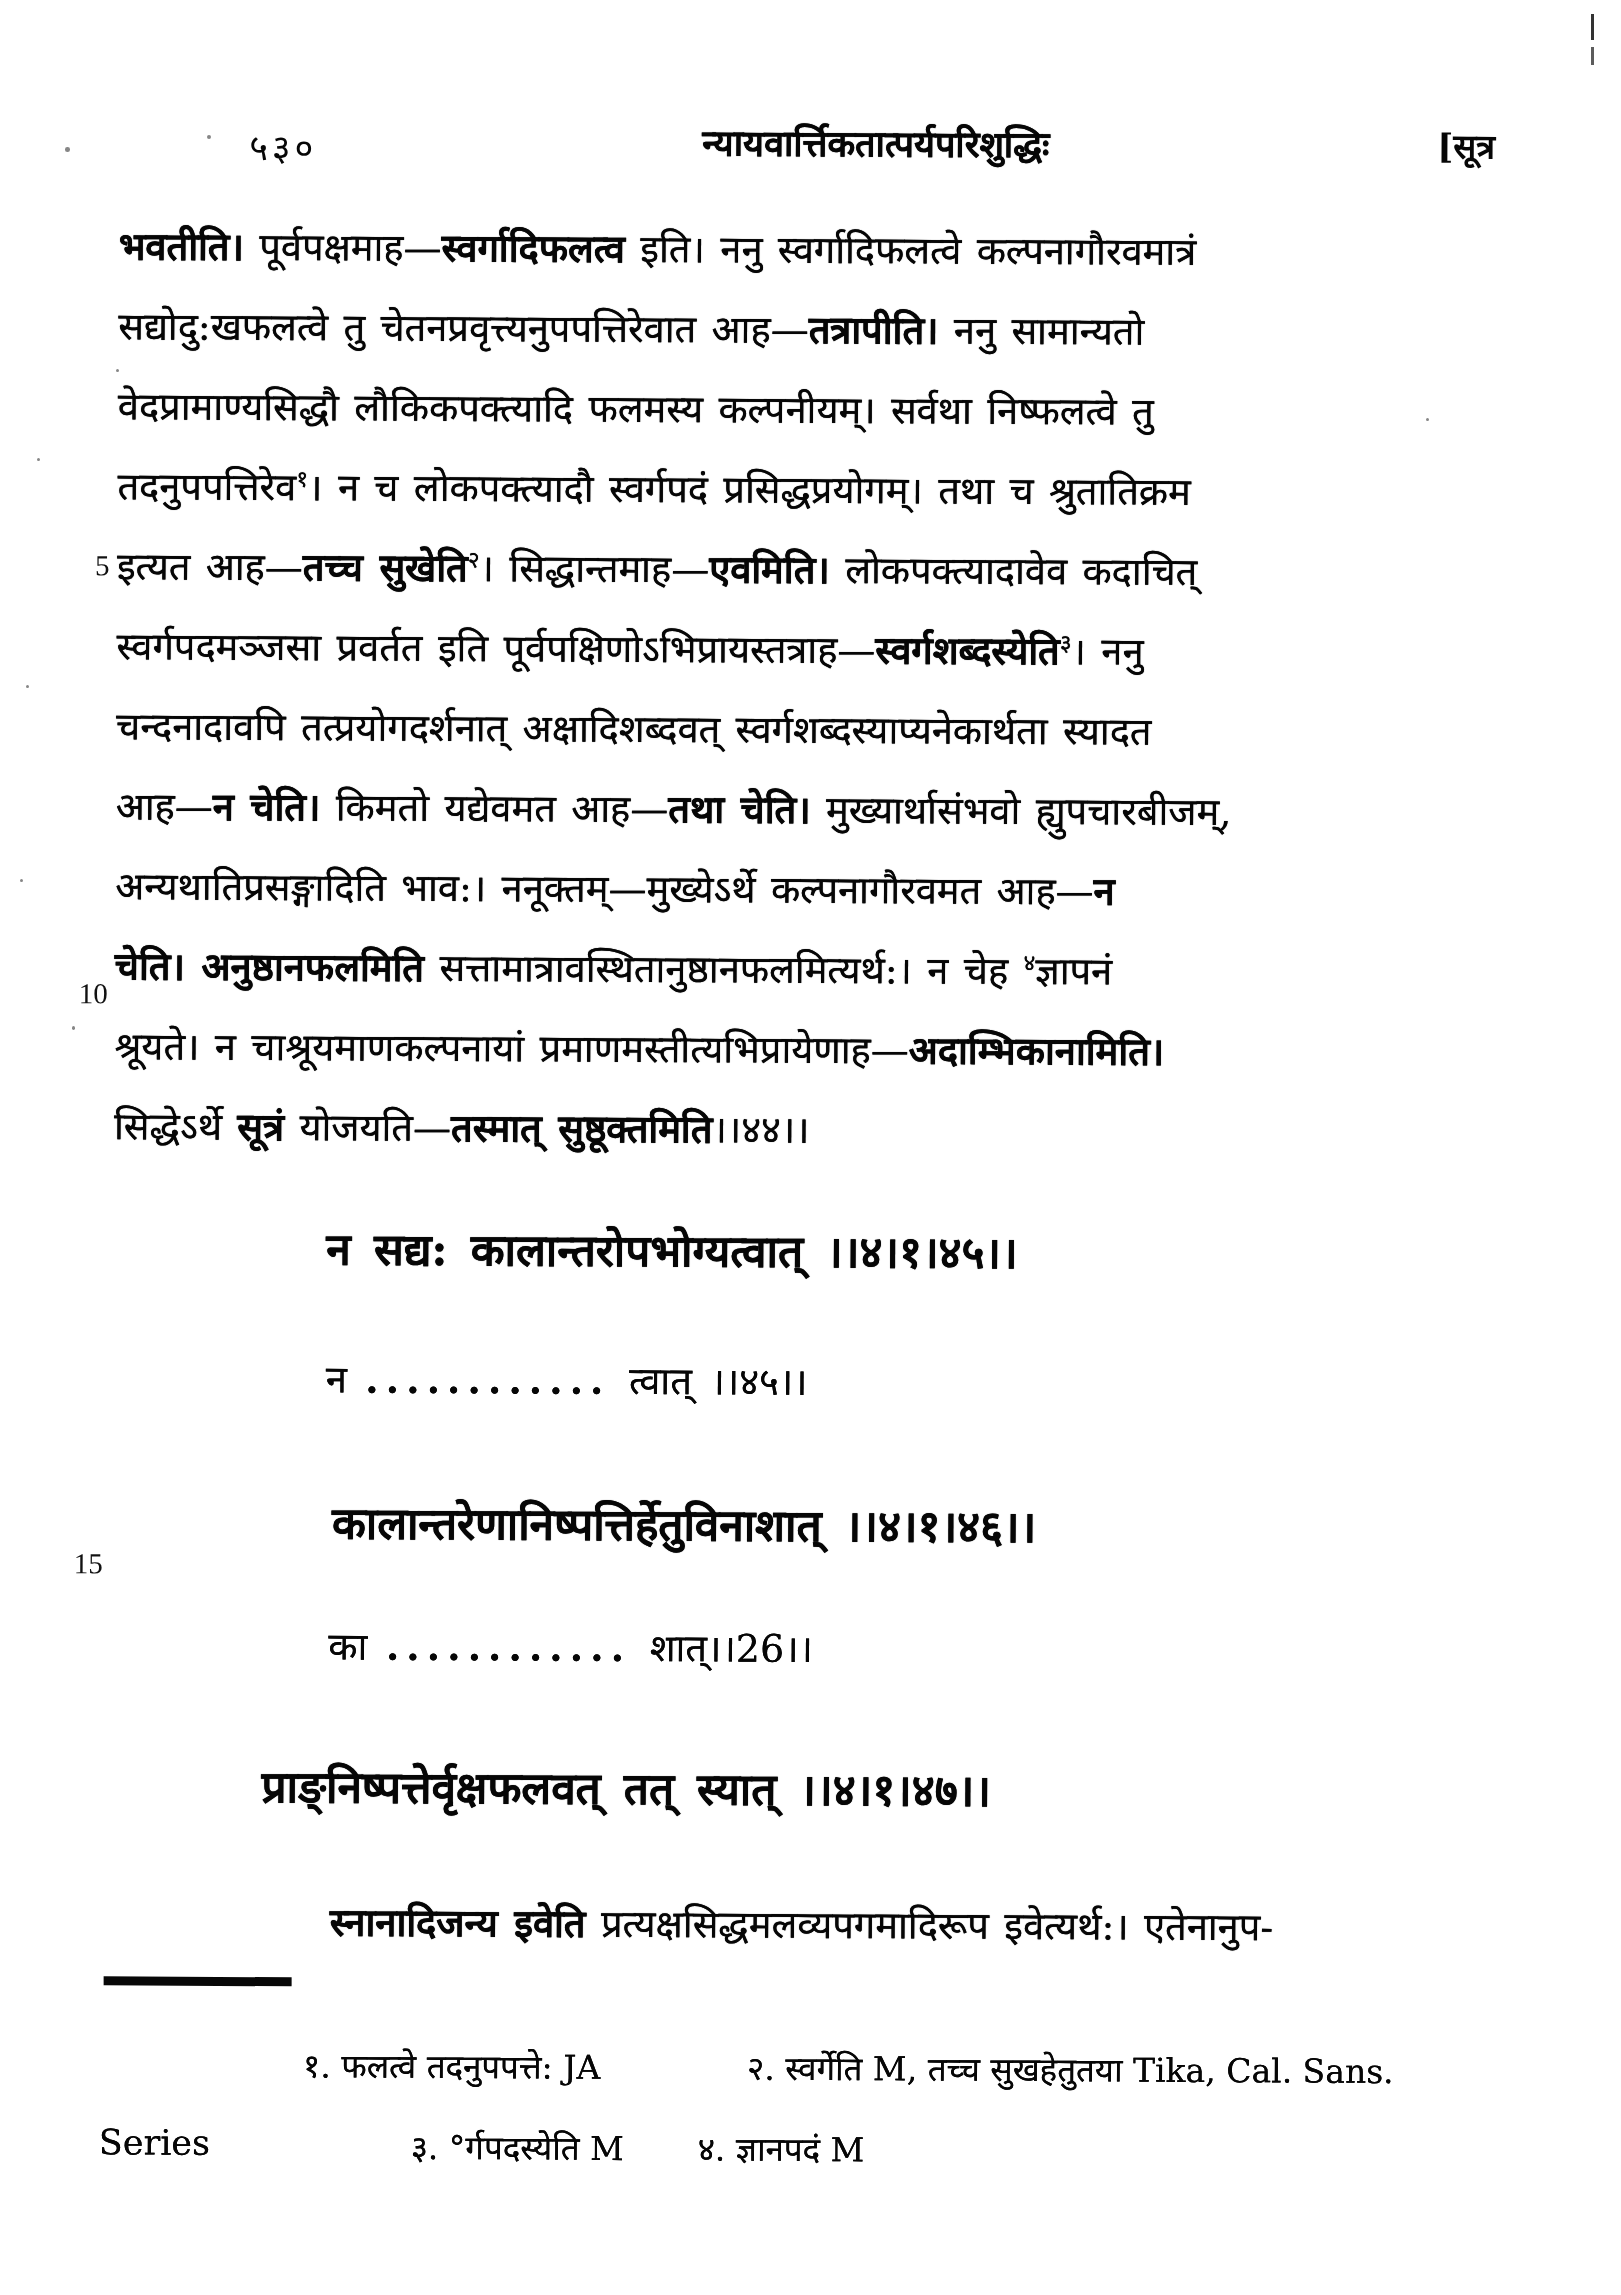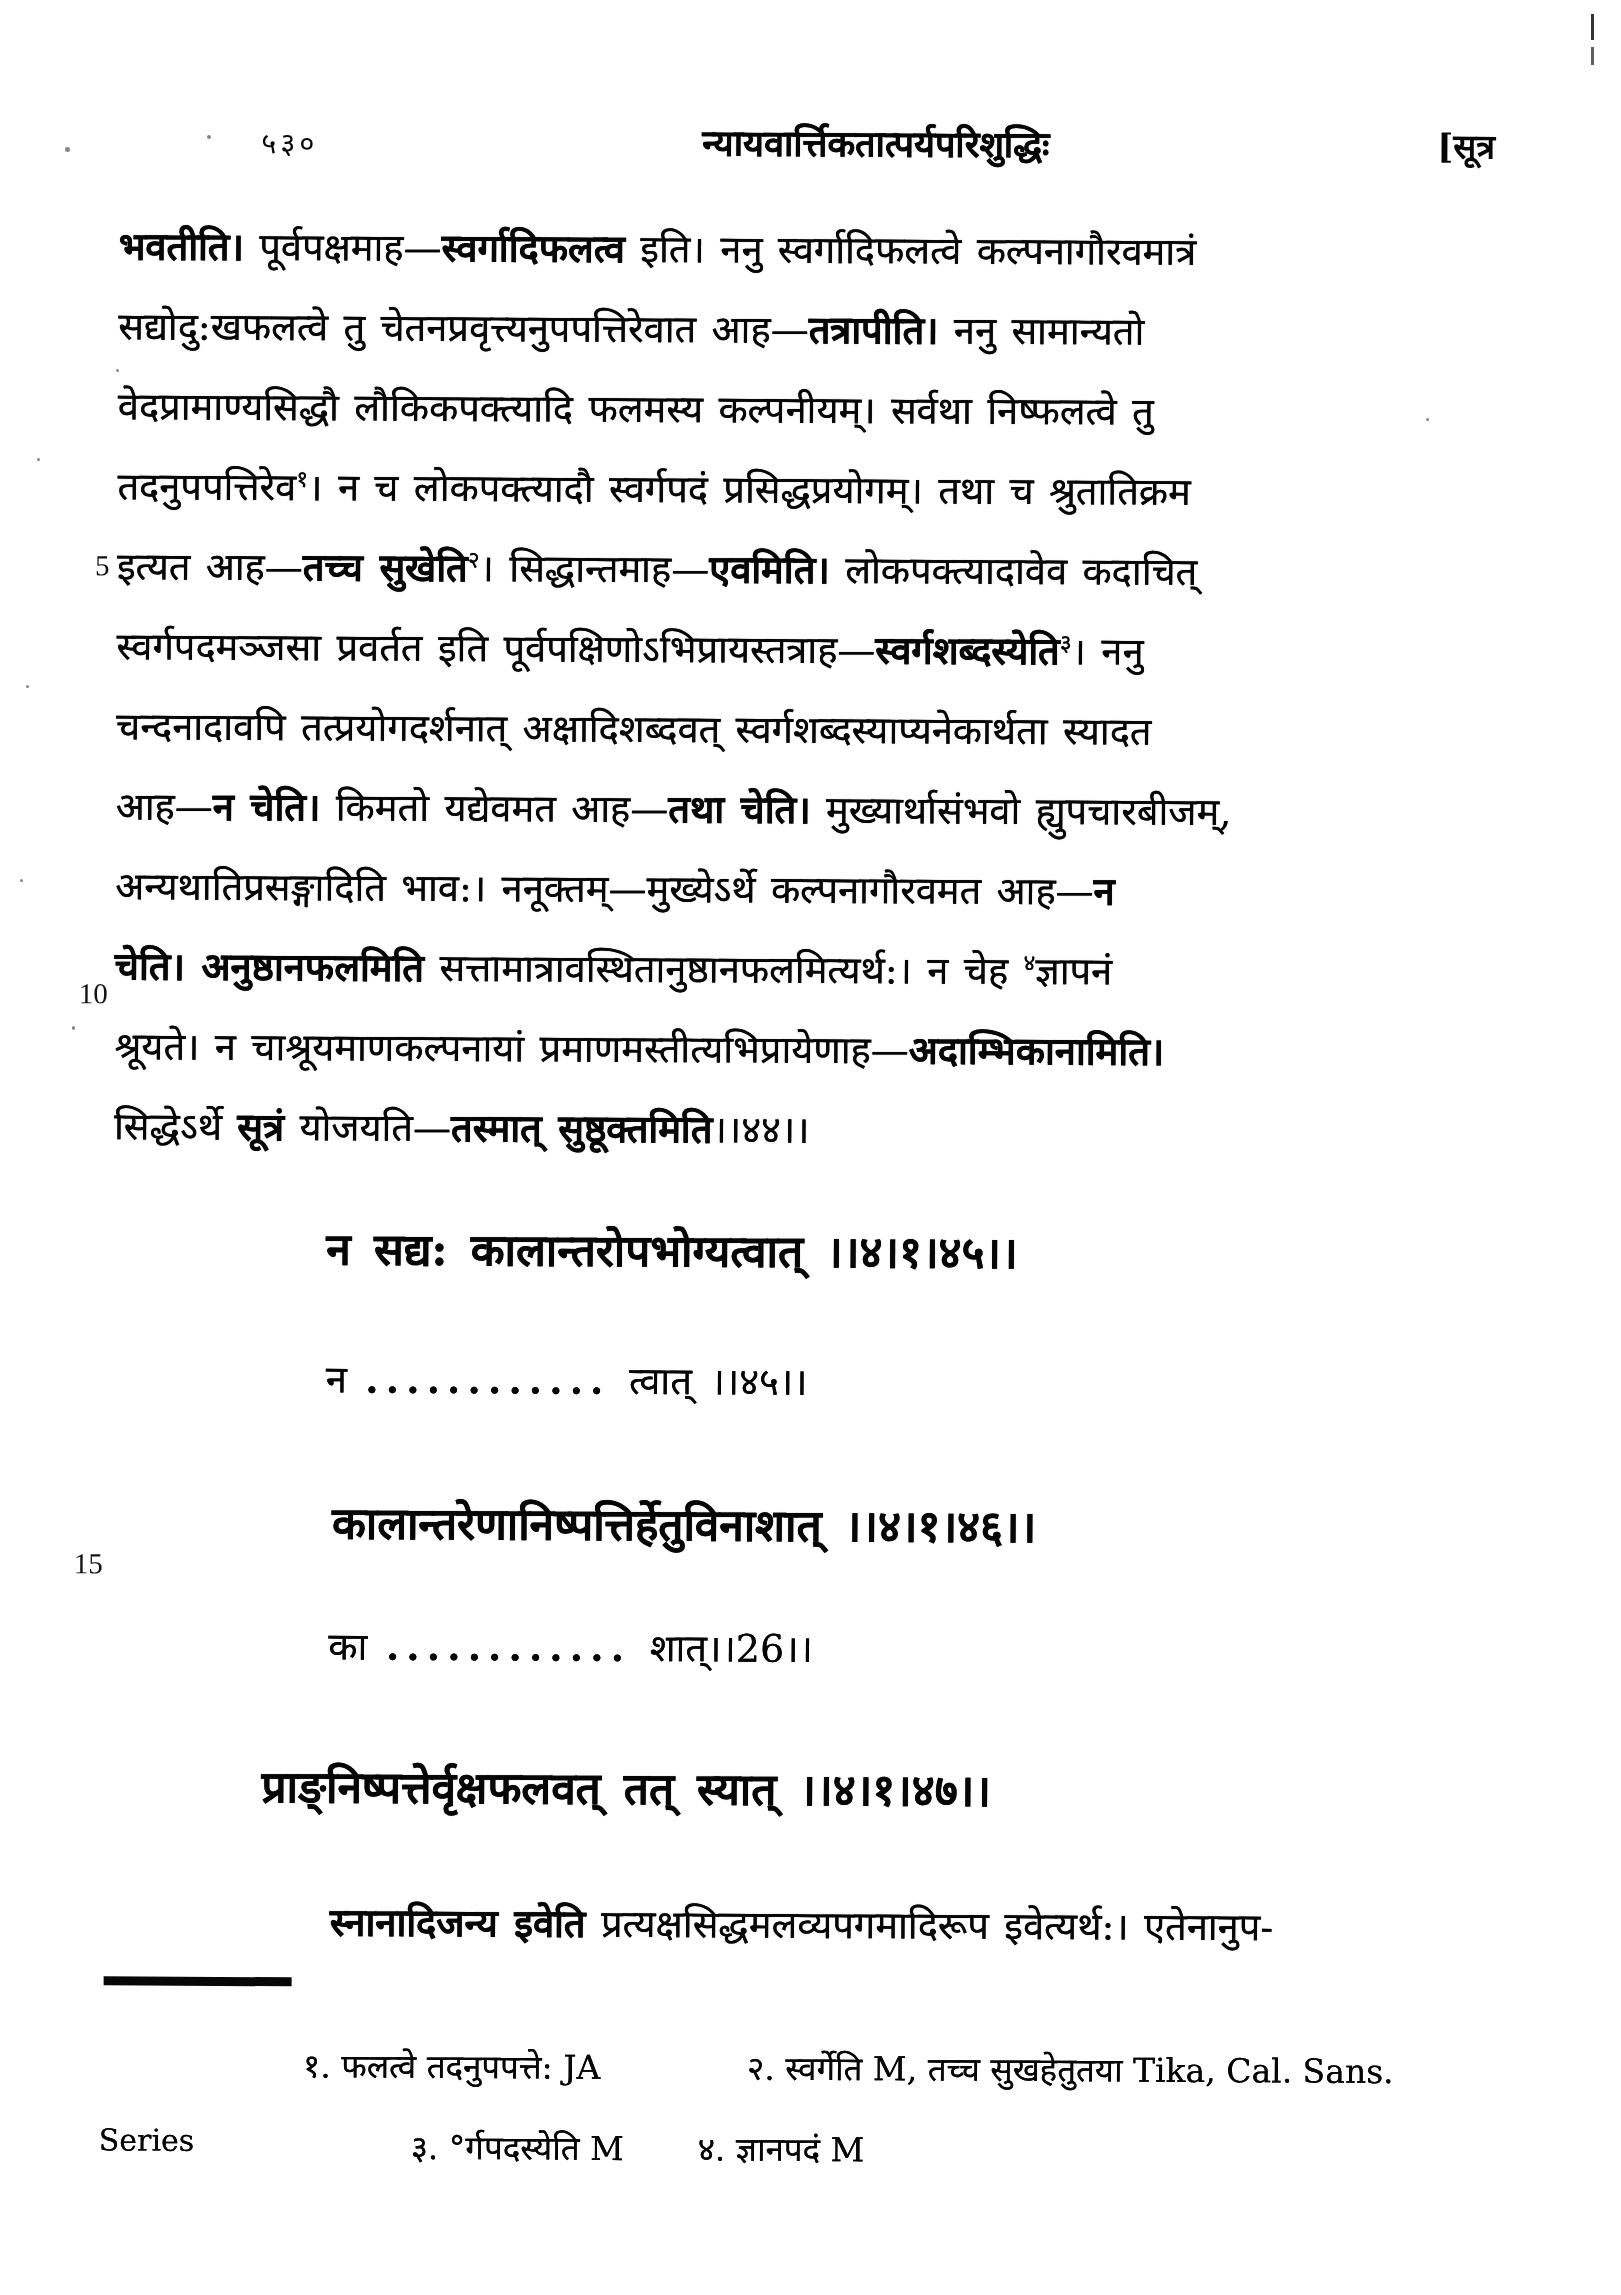--- a/index.html
+++ b/index.html
@@ -11,21 +11,21 @@
     overflow:hidden;
     color:#060606;
     font-family:"DejaVu Serif","Liberation Serif",serif;
   }
   .tilt{
     position:absolute;left:0;top:0;width:100%;height:100%;
     transform:rotate(0.3deg);
     transform-origin:810px 0;
   }
   
-  .pgnum{position:absolute;left:262px;top:125px;font-size:29px;letter-spacing:3.9px;}
+  .pgnum{position:absolute;left:250px;top:125px;font-size:36px;letter-spacing:3.9px;}
   .btitle{position:absolute;left:703px;top:118px;font-size:36px;font-weight:700;white-space:nowrap;text-shadow:0 0 0.7px #000;}
   .smarker{position:absolute;left:1438px;top:119px;font-size:34px;white-space:nowrap;font-weight:bold;}
   
   .commentary{
     position:absolute;left:120px;top:210px;width:1451px;
     font-size:38px;line-height:80px;word-spacing:3.3px;
     text-shadow:0 0 0.7px #000;
   }
   .tline{white-space:nowrap;height:80px;}
   .b{font-weight:700;}
@@ -46,21 +46,21 @@
   .v46{left:337px;top:1621px;}
   .closing{
     position:absolute;left:340px;top:1897px;width:1242px;
     font-size:38px;white-space:nowrap;word-spacing:3.3px;text-shadow:0 0 0.7px #000;
   }
   
   .fnrule{position:absolute;left:114px;top:1980px;width:188px;height:8.5px;background:#070707;}
   .fn{position:absolute;font-size:33px;white-space:nowrap;text-shadow:0 0 0.3px #000;}
   .fn1{left:314px;top:2045px;}
   .fn2{left:758px;top:2045px;}
-  .fnseries{left:110px;top:2126px;font-size:30px;}
+  .fnseries{left:110px;top:2126px;font-size:35px;}
   .fn3{left:422px;top:2126px;}
   .fn4{left:709px;top:2126px;}
   
   .edge-dash{position:absolute;background:#333;width:3.3px;}
   .ed1{left:1591px;top:14.4px;height:26px;}
   .ed2{left:1591px;top:47px;height:18.3px;opacity:.8;}
   .speck{position:absolute;background:#222;border-radius:50%;opacity:.55;}
 </style>
 </head>
 <body>

